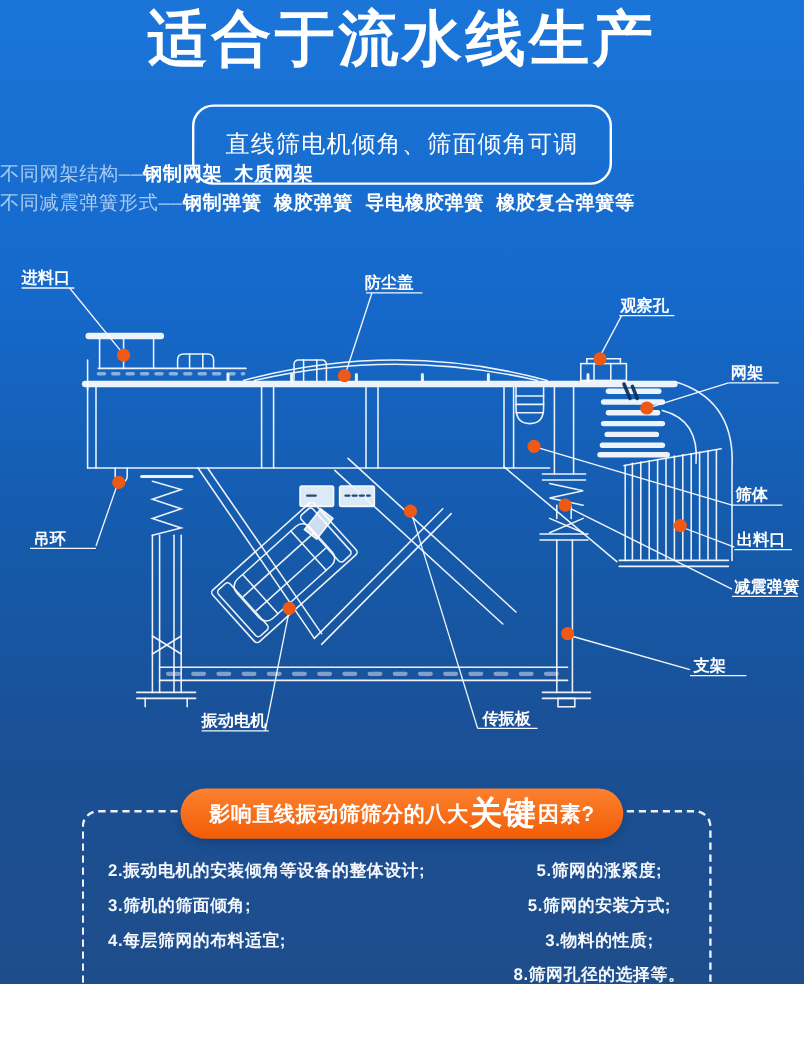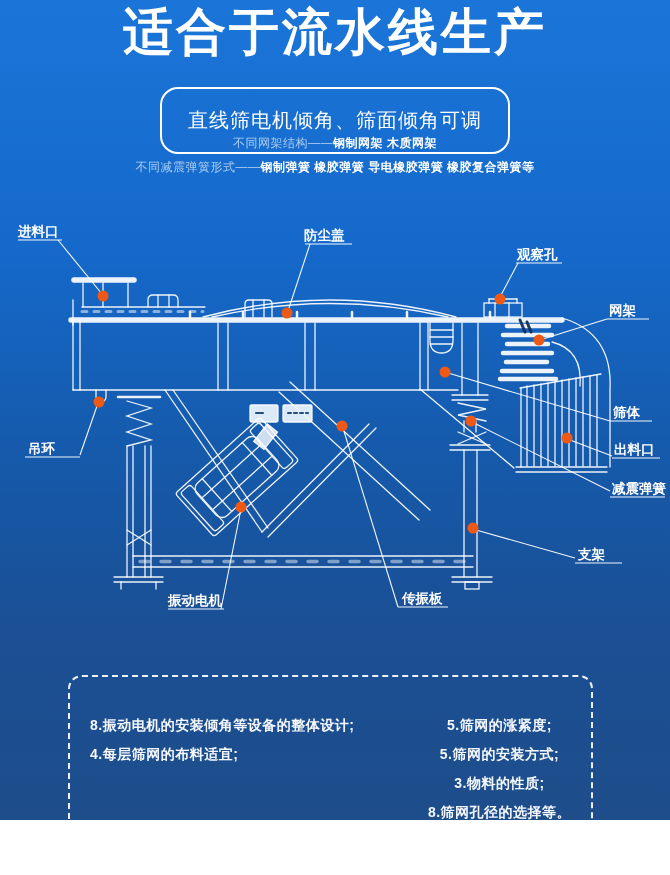--- a/index.html
+++ b/index.html
@@ -6,22 +6,22 @@
   body{width:670px;height:875px;overflow:hidden;
        font-family:"Liberation Sans","DejaVu Sans",sans-serif;}
   .page{position:relative;width:670px;height:820px;
         background:linear-gradient(180deg,#1b75d8 0%,#1569cb 30%,#155aab 55%,#1a5096 75%,#1e4d8a 100%);}
   
   .title{position:absolute;top:2px;left:0;width:670px;text-align:center;
          color:#ffffff;font-size:50px;font-weight:900;letter-spacing:3px;line-height:60px;}
   .subtitle-pill{position:absolute;top:87px;left:50%;transform:translateX(-50%);
          border:2px solid #ffffff;border-radius:18px;padding:18px 26px;
          color:#ffffff;font-size:20px;font-weight:500;letter-spacing:1px;white-space:nowrap;}
-  .feature-line{position:absolute;left:0;width:670px;text-align:center;
-         font-size:12px;letter-spacing:.5px;white-space:nowrap;}
+  .feature-line{position:absolute;left:0;width:670px;
+         font-size:16px;letter-spacing:.5px;white-space:nowrap;font-family:Liberation Mono, monospace;}
   .feature-line .pre{color:rgba(208,228,250,.78);font-weight:400;}
   .feature-line .bold{color:#ffffff;font-weight:700;}
   #feat1{top:135px;} #feat2{top:159px;}
   
   .diagram{position:absolute;top:200px;left:0;}
   .diagram text{font-family:"Liberation Sans","DejaVu Sans",sans-serif;
         font-size:13.5px;font-weight:700;fill:#ffffff;}
   
   .factors-box{position:absolute;left:68px;top:675px;width:521px;height:172px;
         border:2px dashed rgba(255,255,255,.92);border-radius:14px;}
@@ -258,23 +258,29 @@
       <text x="613" y="217">筛体</text>
       <text x="614" y="254">出料口</text>
       <text x="612" y="293">减震弹簧</text>
       <text x="578" y="359">支架</text>
       <text x="168" y="405">振动电机</text>
       <text x="402" y="403">传振板</text>
     </g>
   </svg>
 
   <div class="factors-box"></div>
+  <div class="factors-pill">
+    <span class="t1">影响直线振动筛筛分的八大</span>
+      <span class="t2">关键</span>
+      <span class="t1">因素?</span>
+  </div>
   <div class="factors-cols">
     <div class="col col-left">
-      <div class="item">8.振动电机的安装倾角等设备的整体设计;</div>
+      <div class="item">2.振动电机的安装倾角等设备的整体设计;</div>
+      <div class="item">3.筛机的筛面倾角;</div>
       <div class="item">4.每层筛网的布料适宜;</div>
     </div>
     <div class="col col-right">
       <div class="item">5.筛网的涨紧度;</div>
       <div class="item">5.筛网的安装方式;</div>
       <div class="item">3.物料的性质;</div>
       <div class="item">8.筛网孔径的选择等。</div>
     </div>
   </div>
 </div>

